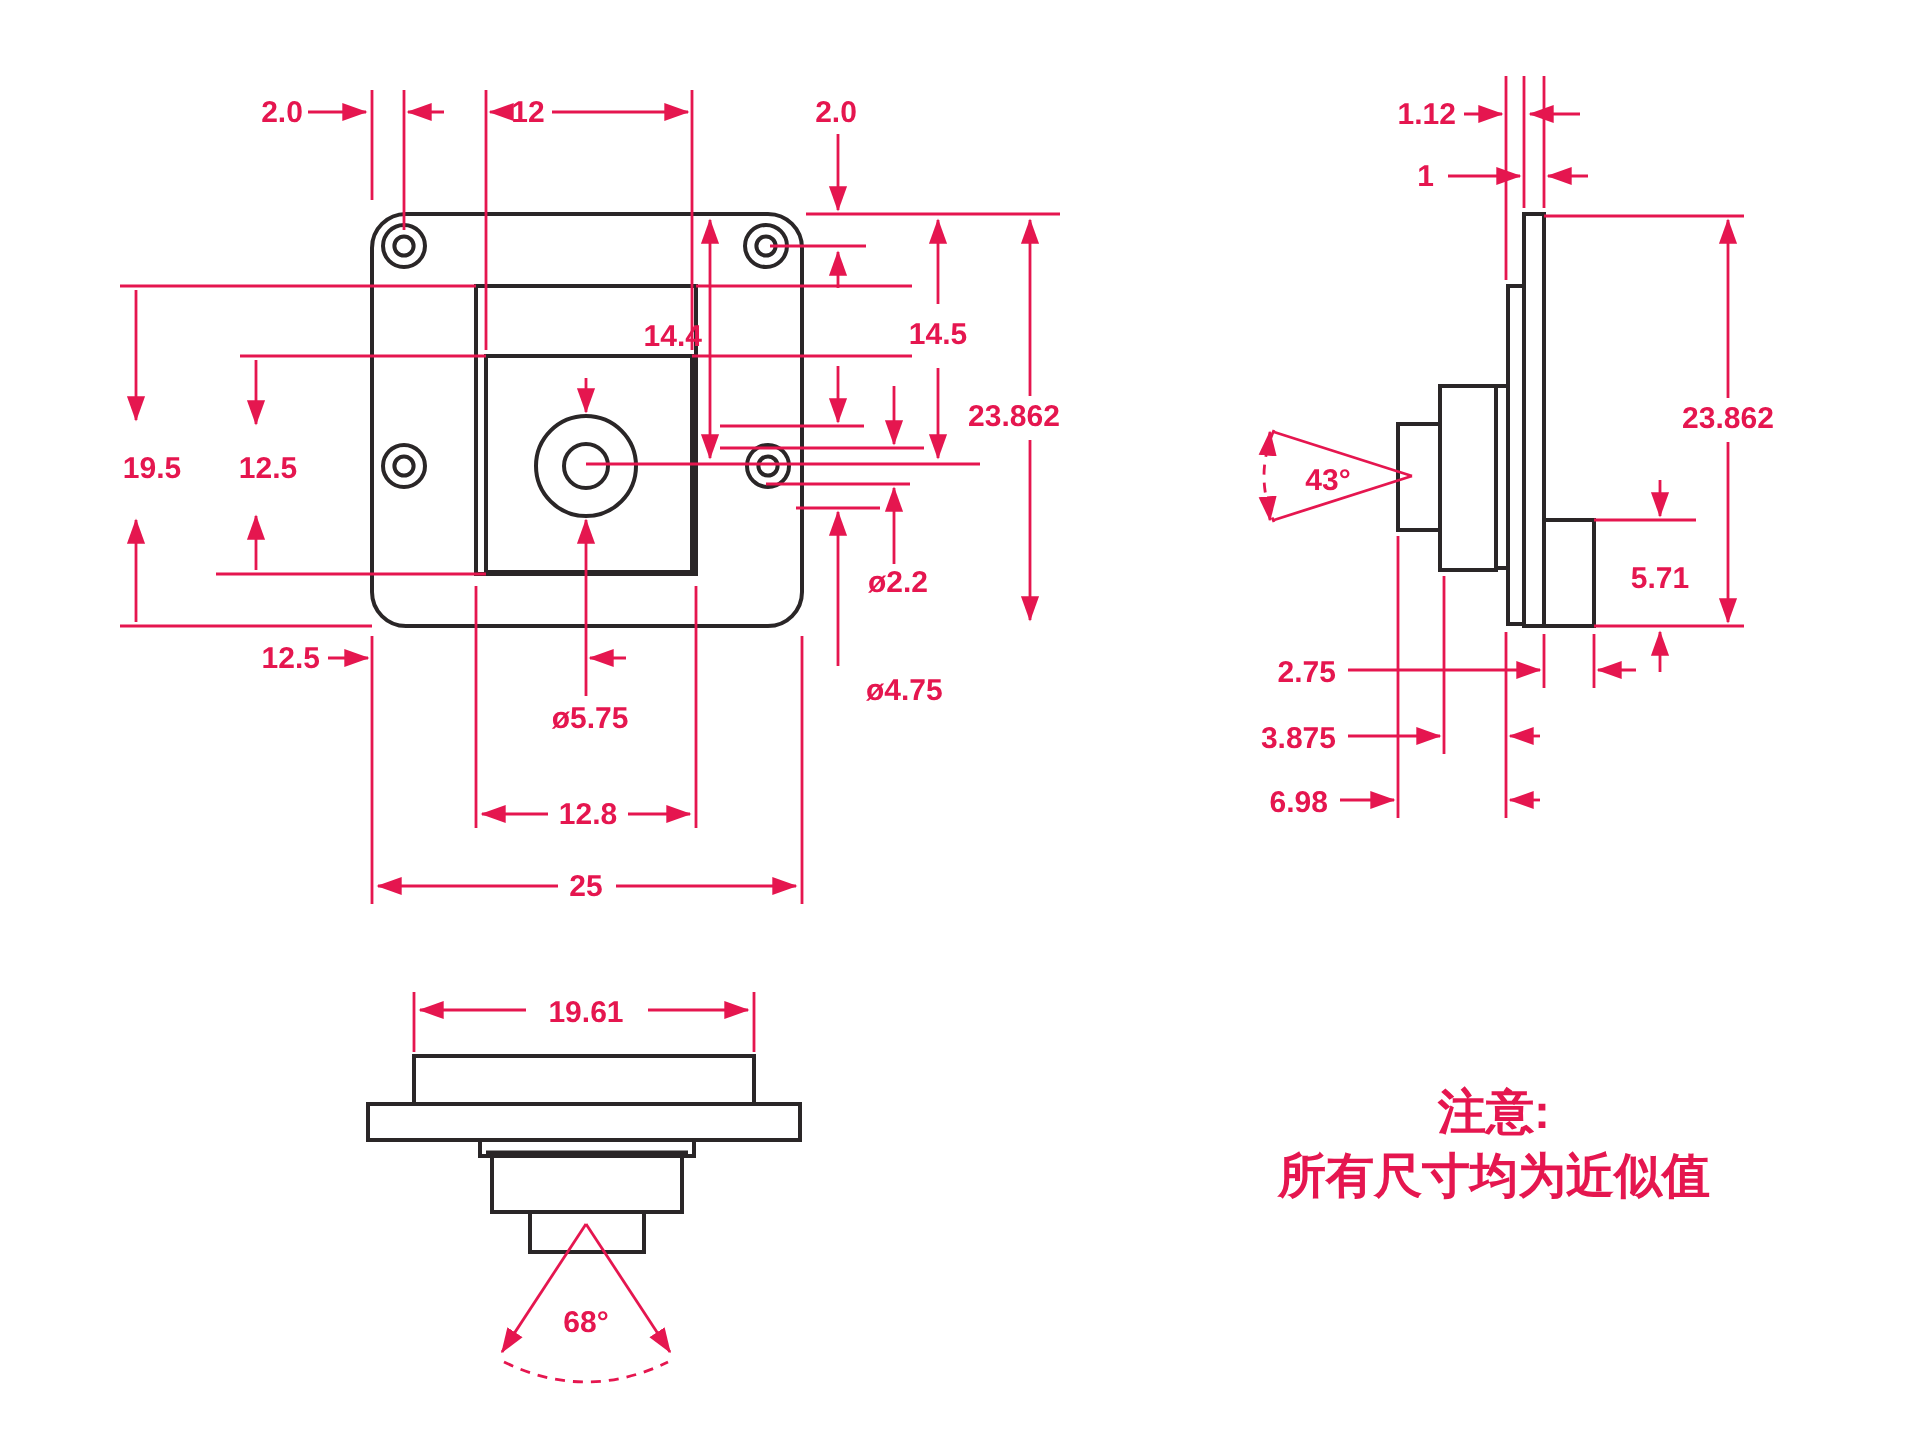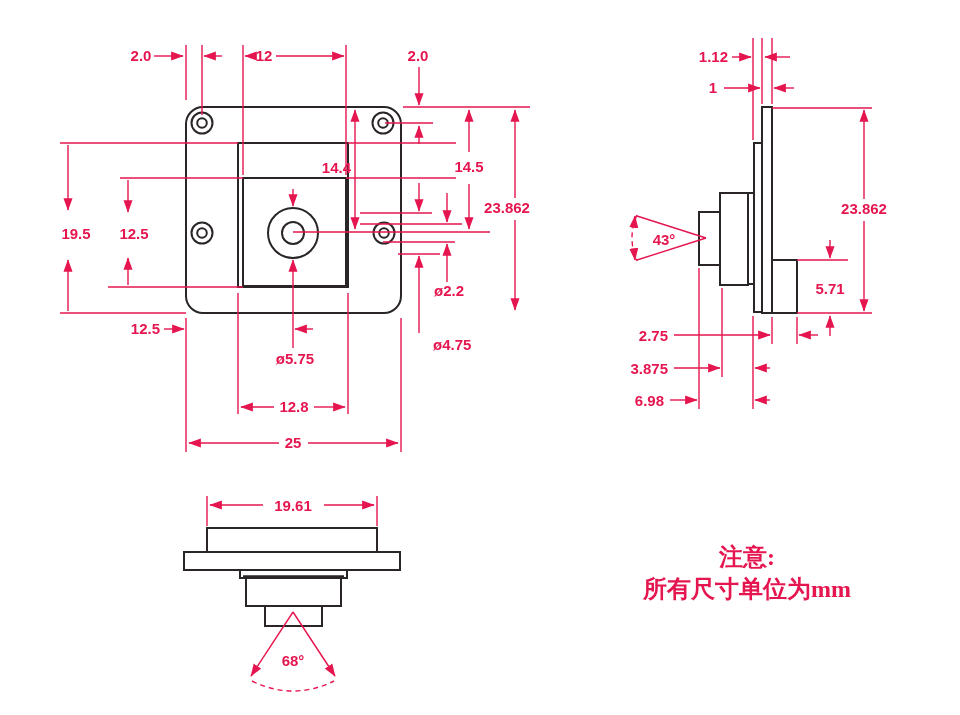--- a/index.html
+++ b/index.html
@@ -9,21 +9,21 @@
   }
   svg{position:absolute;left:0;top:0;}
   .blk{fill:none;stroke:#2a2627;stroke-width:2;}
   .blk-thick{fill:none;stroke:#2a2627;stroke-width:3.4;}
   .red{fill:none;stroke:#E5164F;stroke-width:1.4;}
   .red-dash{fill:none;stroke:#E5164F;stroke-width:1.4;stroke-dasharray:5 4;}
   .dimtext{fill:#E5164F;font-family:"Liberation Sans",sans-serif;font-size:15px;font-weight:bold;}
   #note{
     position:absolute;left:537px;top:541px;width:420px;
     color:#E5164F;font-size:24px;line-height:32px;font-weight:600;
-    font-family:Liberation Serif, serif;
+    font-family:Liberation Sans, sans-serif;
   }
   #note div{white-space:nowrap;}
 </style>
 </head>
 <body>
 
 <div id="stage">
 <svg width="960" height="715" viewBox="0 0 960 715">
   <defs>
     <marker id="arw" viewBox="0 0 10 8" refX="9.4" refY="4" markerWidth="9" markerHeight="7.2" orient="auto" markerUnits="strokeWidth">
@@ -197,15 +197,15 @@
   </g>
 
   <g>
     <text class="dimtext" x="293" y="511" text-anchor="middle">19.61</text>
     <text class="dimtext" x="293" y="666" text-anchor="middle">68°</text>
   </g>
 </svg>
 
 <div id="note">
   <div>注意:</div>
-  <div>所有尺寸单位为mm</div>
+  <div>所有尺寸均为近似值</div>
 </div>
 </div>
 
 </body></html>

